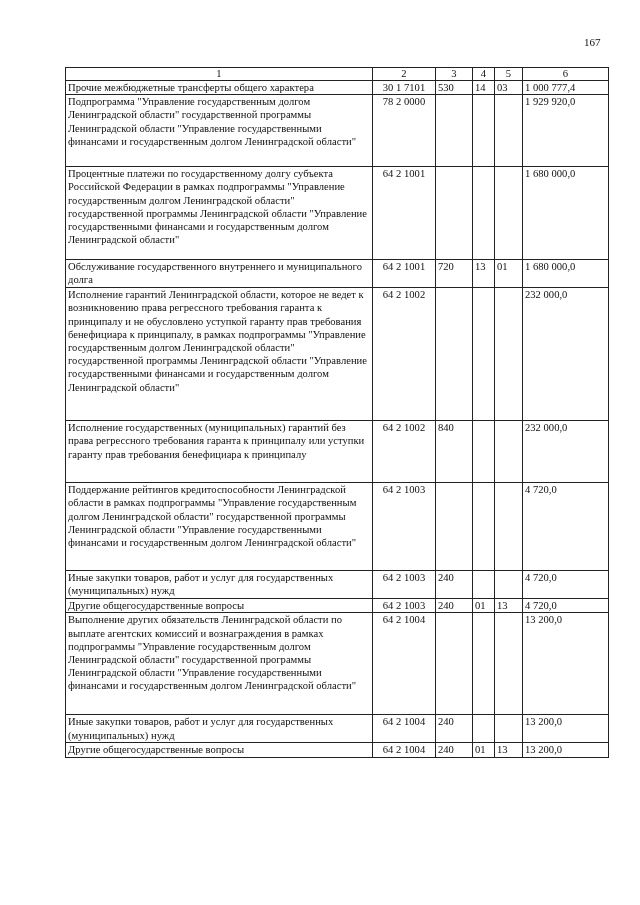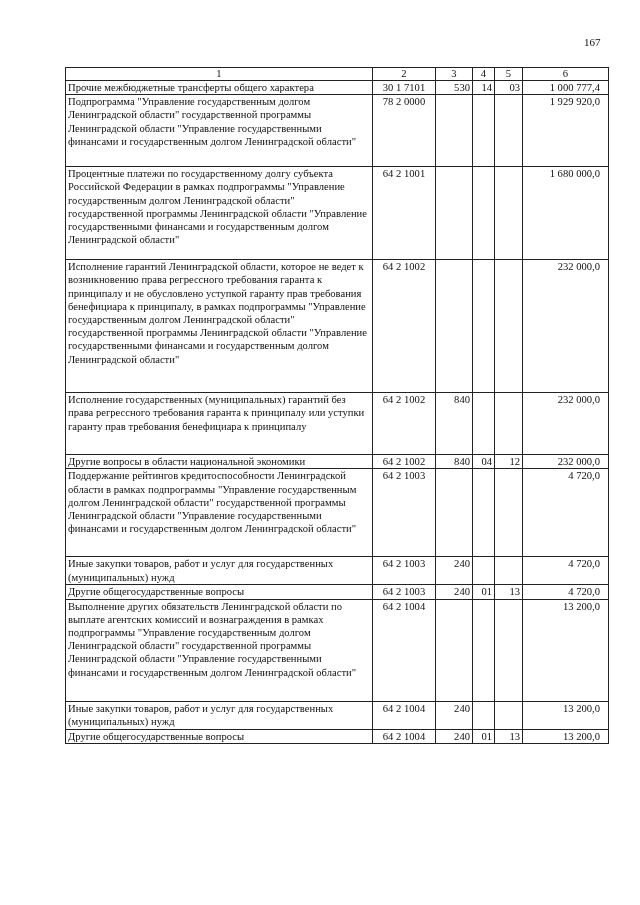--- a/index.html
+++ b/index.html
@@ -5,22 +5,22 @@
   html, body { margin: 0; padding: 0; background: #ffffff; }
   body { width: 640px; height: 905px; position: relative; overflow: hidden;
          font-family: "Liberation Serif", "DejaVu Serif", serif; color: #111; }
   .page-number { position: absolute; top: 36px; left: 584px; font-size: 11px; }
   table.budget { position: absolute; top: 67px; left: 65px; width: 543px;
                  border-collapse: collapse; table-layout: fixed; font-size: 10.6px; line-height: 13.2px; }
   table.budget td { border: 1px solid #222; vertical-align: top; padding: 0 2px; }
   table.budget tr.head td { text-align: center; height: 12px; line-height: 12px; }
   td.c1 { text-align: left; }
   td.c2 { text-align: center; }
-  td.c3, td.c4, td.c5 { text-align: right; }
-  td.c6 { text-align: right; padding-right: 8px !important; }
+  td.c3, td.c4, td.c5 { text-align: left; }
+  td.c6 { text-align: left; padding-right: 8px !important; }
   col.w1 { width: 307px; } col.w2 { width: 63px; } col.w3 { width: 37px; }
   col.w4 { width: 22px; } col.w5 { width: 28px; } col.w6 { width: 86px; }
 </style>
 </head>
 <body>
 
 <div class="page-number">167</div>
 
 <table class="budget">
   <colgroup>
@@ -57,42 +57,42 @@
         <td class="c6">1 929 920,0</td>
       </tr>
       <tr style="height: 93px;">
         <td class="c1">Процентные платежи по государственному долгу субъекта Российской Федерации в рамках подпрограммы "Управление государственным долгом Ленинградской области" государственной программы Ленинградской области "Управление государственными финансами и государственным долгом Ленинградской области"</td>
         <td class="c2">64 2 1001</td>
         <td class="c3"></td>
         <td class="c4"></td>
         <td class="c5"></td>
         <td class="c6">1 680 000,0</td>
       </tr>
+      <tr style="height: 28px;">
+        <td class="c1">Обслуживание государственного внутреннего и муниципального долга</td>
+        <td class="c2">64 2 1001</td>
+        <td class="c3">720</td>
+        <td class="c4">13</td>
+        <td class="c5">01</td>
+        <td class="c6">1 680 000,0</td>
+      </tr>
       <tr style="height: 133px;">
         <td class="c1">Исполнение гарантий Ленинградской области, которое не ведет к возникновению права регрессного требования гаранта к принципалу и не обусловлено уступкой гаранту прав требования бенефициара к принципалу, в рамках подпрограммы "Управление государственным долгом Ленинградской области" государственной программы Ленинградской области "Управление государственными финансами и государственным долгом Ленинградской области"</td>
         <td class="c2">64 2 1002</td>
         <td class="c3"></td>
         <td class="c4"></td>
         <td class="c5"></td>
         <td class="c6">232 000,0</td>
       </tr>
       <tr style="height: 62px;">
         <td class="c1">Исполнение государственных (муниципальных) гарантий без права регрессного требования гаранта к принципалу или уступки гаранту прав требования бенефициара к принципалу</td>
         <td class="c2">64 2 1002</td>
         <td class="c3">840</td>
         <td class="c4"></td>
         <td class="c5"></td>
-        <td class="c6">232 000,0</td>
-      </tr>
-      <tr style="height: 13px;">
-        <td class="c1">Другие вопросы в области национальной экономики</td>
-        <td class="c2">64 2 1002</td>
-        <td class="c3">840</td>
-        <td class="c4">04</td>
-        <td class="c5">12</td>
         <td class="c6">232 000,0</td>
       </tr>
       <tr style="height: 88px;">
         <td class="c1">Поддержание рейтингов кредитоспособности Ленинградской области в рамках подпрограммы "Управление государственным долгом Ленинградской области" государственной программы Ленинградской области "Управление государственными финансами и государственным долгом Ленинградской области"</td>
         <td class="c2">64 2 1003</td>
         <td class="c3"></td>
         <td class="c4"></td>
         <td class="c5"></td>
         <td class="c6">4 720,0</td>
       </tr>

